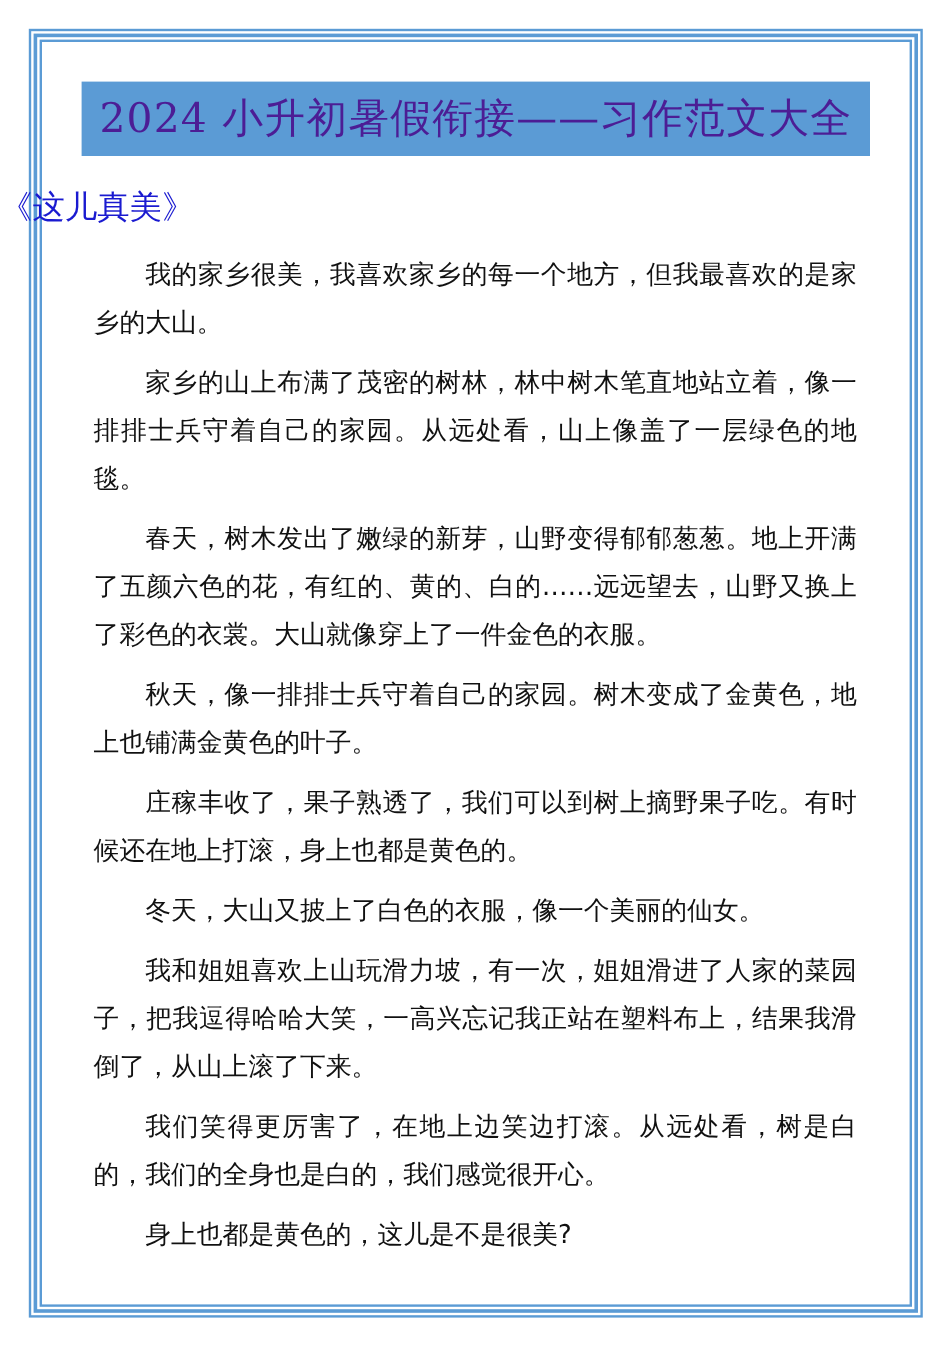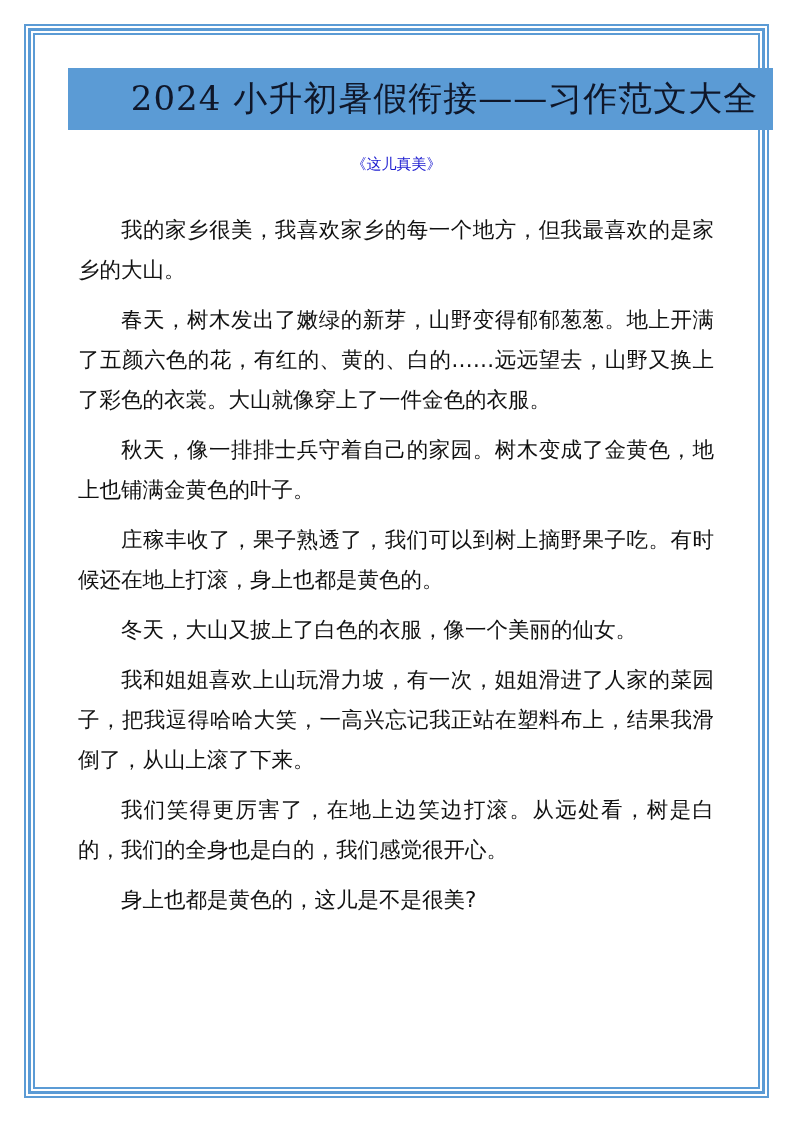--- a/index.html
+++ b/index.html
@@ -5,44 +5,45 @@
   html, body { margin: 0; padding: 0; background: #ffffff; }
   body { width: 793px; height: 1122px; position: relative; overflow: hidden;
          font-family: "DejaVu Sans", "Liberation Sans", sans-serif; }
   .frame-outer { position: absolute; left: 24px; top: 24px; width: 745px; height: 1074px;
                  box-sizing: border-box; border: 2px solid #5b9bd5; }
   .frame-mid { position: absolute; left: 28px; top: 28px; width: 737px; height: 1066px;
                box-sizing: border-box; border: 3px solid #5b9bd5; }
   .frame-inner { position: absolute; left: 33px; top: 33px; width: 727px; height: 1056px;
                  box-sizing: border-box; border: 2px solid #5b9bd5; }
   .title-bar { position: absolute; left: 68px; top: 68px; width: 657px; height: 62px;
-               background: #5b9bd5; color: #0f172a; display: flex; align-items: center;
+               background: #5b9bd5; color: #4c1d95; display: flex; align-items: center;
                justify-content: center; font-family: "DejaVu Serif", "Liberation Serif", serif;
-               font-size: 34px; letter-spacing: 1px; white-space: nowrap; padding-left: 48px; }
-  .subtitle { position: absolute; left: 0; top: 155px; width: 793px; text-align: center;
-              color: #1a1ad0; font-size: 15px; }
+               font-size: 34px; letter-spacing: 1px; white-space: nowrap; }
+  .subtitle { position: absolute; left: 0; top: 155px; width: 793px; text-align: left;
+              color: #1a1ad0; font-size: 27px; }
   .body-text { position: absolute; left: 68px; top: 200px; width: 656px; }
   .para { margin: 10px; font-size: 21.5px; line-height: 40px; color: #111111;
           text-indent: 2em; text-align: justify; text-justify: inter-character; }
 </style>
 </head>
 <body>
 
 <div class="frame-outer"></div>
 <div class="frame-mid"></div>
 <div class="frame-inner"></div>
 
 <div class="title-bar">
   <span>2024 小升初暑假衔接——习作范文大全</span>
 </div>
 
 <div class="subtitle">《这儿真美》</div>
 
 <div class="body-text">
   <p class="para">我的家乡很美，我喜欢家乡的每一个地方，但我最喜欢的是家乡的大山。</p>
+  <p class="para">家乡的山上布满了茂密的树林，林中树木笔直地站立着，像一排排士兵守着自己的家园。从远处看，山上像盖了一层绿色的地毯。</p>
   <p class="para">春天，树木发出了嫩绿的新芽，山野变得郁郁葱葱。地上开满了五颜六色的花，有红的、黄的、白的……远远望去，山野又换上了彩色的衣裳。大山就像穿上了一件金色的衣服。</p>
   <p class="para">秋天，像一排排士兵守着自己的家园。树木变成了金黄色，地上也铺满金黄色的叶子。</p>
   <p class="para">庄稼丰收了，果子熟透了，我们可以到树上摘野果子吃。有时候还在地上打滚，身上也都是黄色的。</p>
   <p class="para">冬天，大山又披上了白色的衣服，像一个美丽的仙女。</p>
   <p class="para">我和姐姐喜欢上山玩滑力坡，有一次，姐姐滑进了人家的菜园子，把我逗得哈哈大笑，一高兴忘记我正站在塑料布上，结果我滑倒了，从山上滚了下来。</p>
   <p class="para">我们笑得更厉害了，在地上边笑边打滚。从远处看，树是白的，我们的全身也是白的，我们感觉很开心。</p>
   <p class="para">身上也都是黄色的，这儿是不是很美?</p>
 </div>
 
 </body></html>

